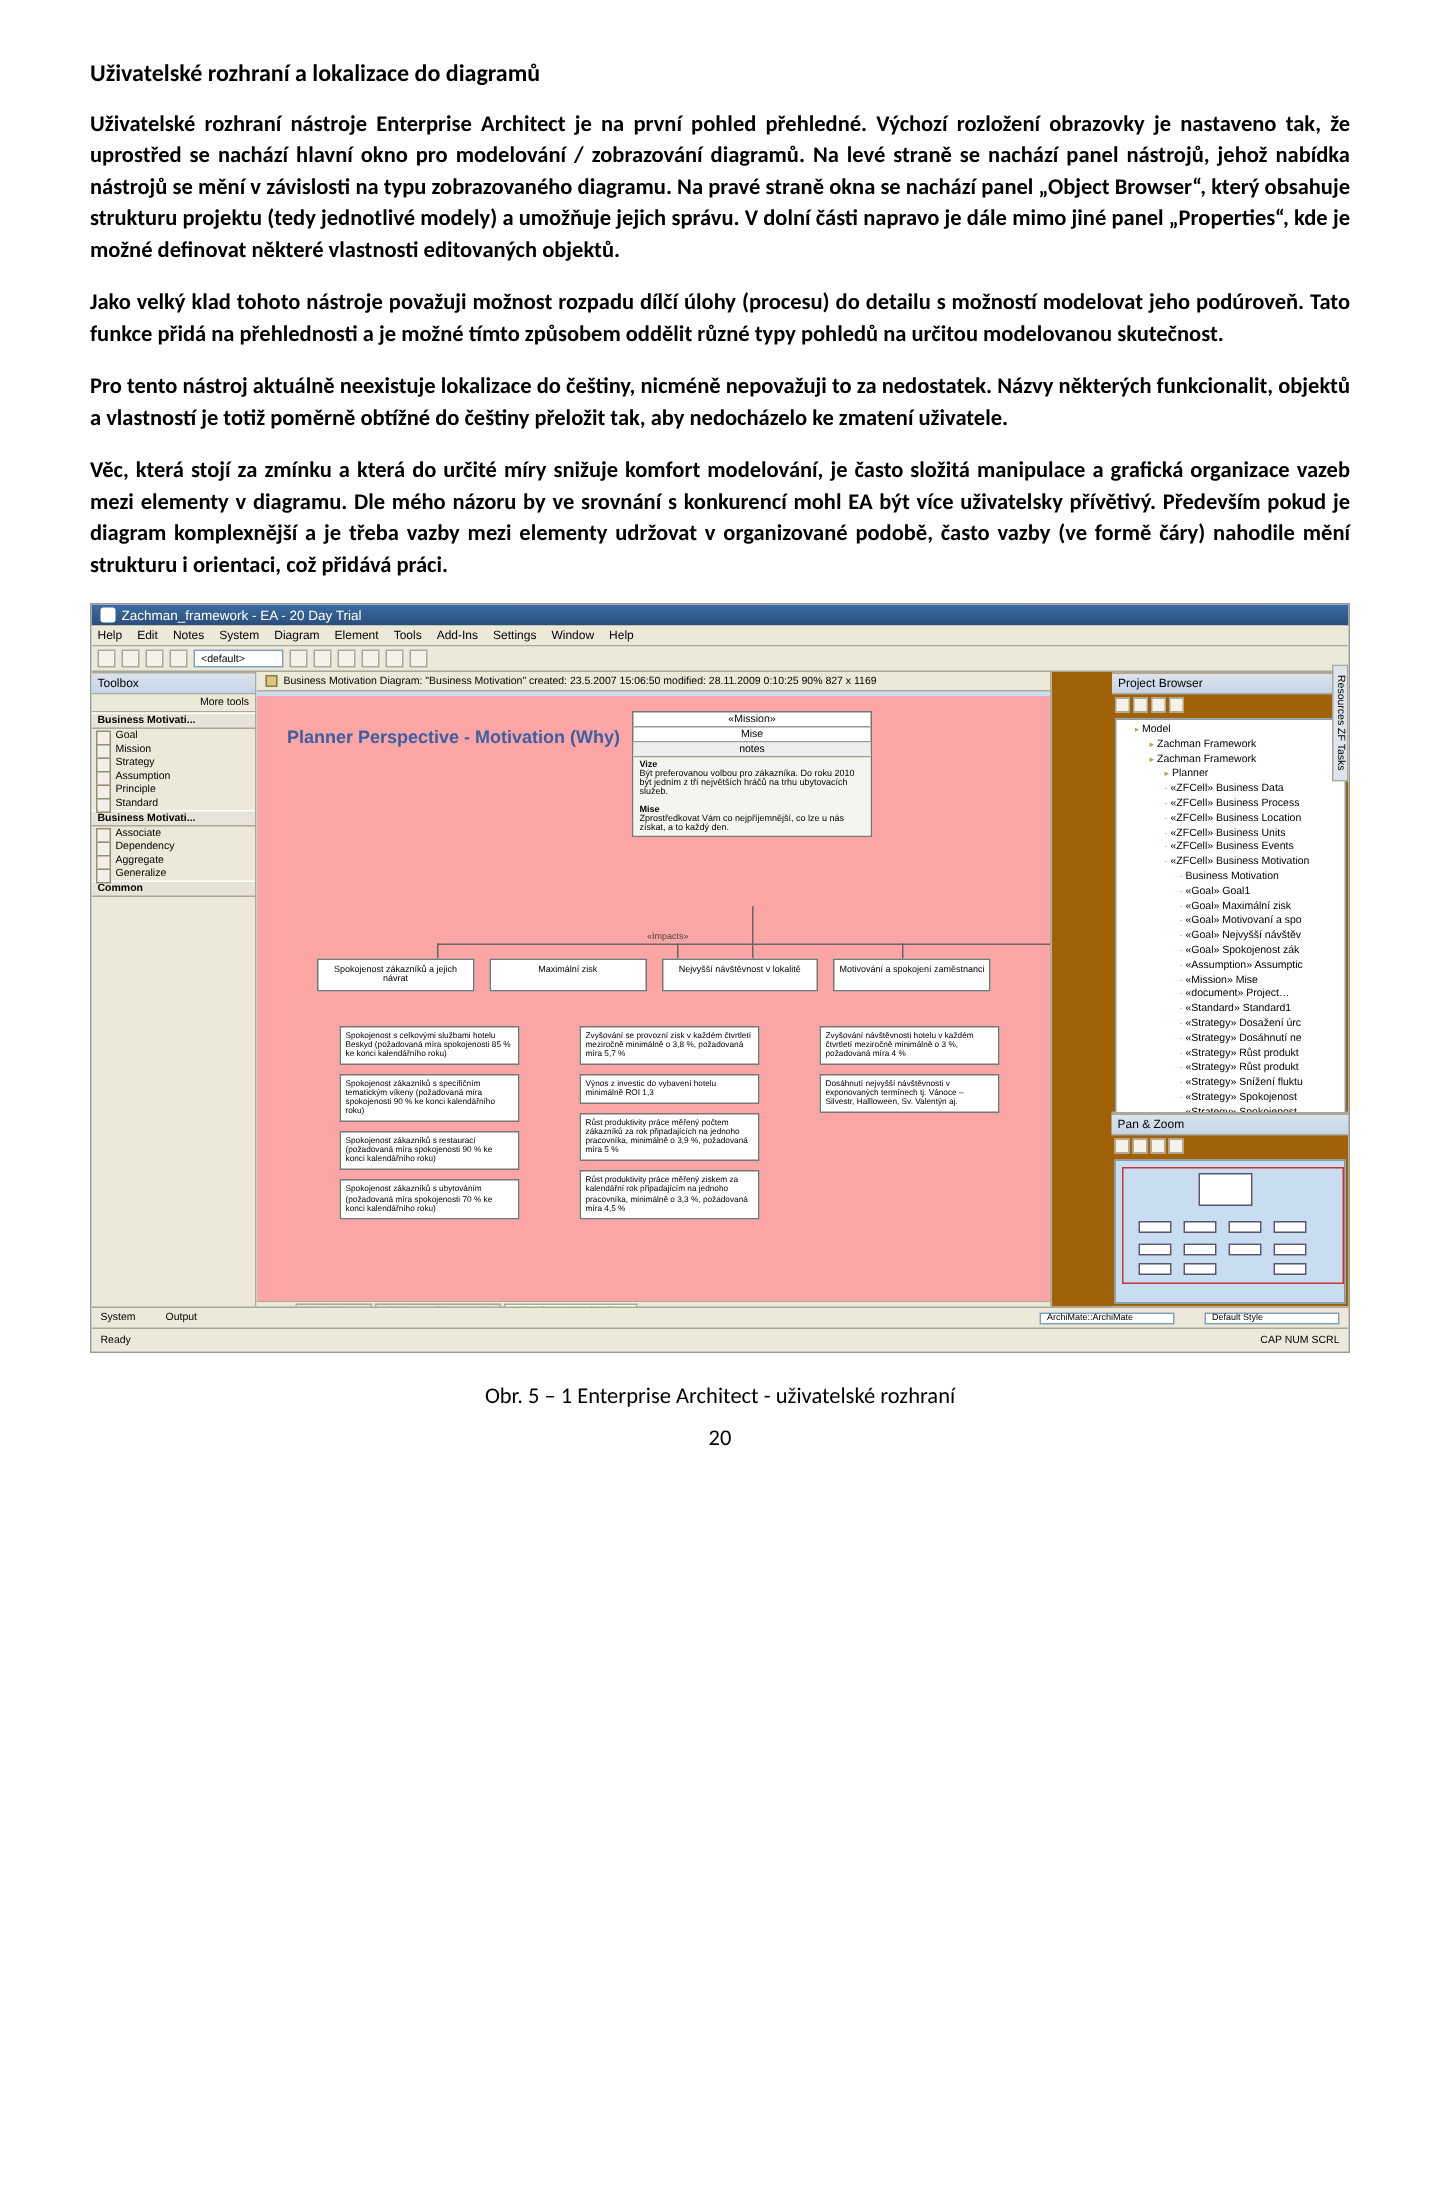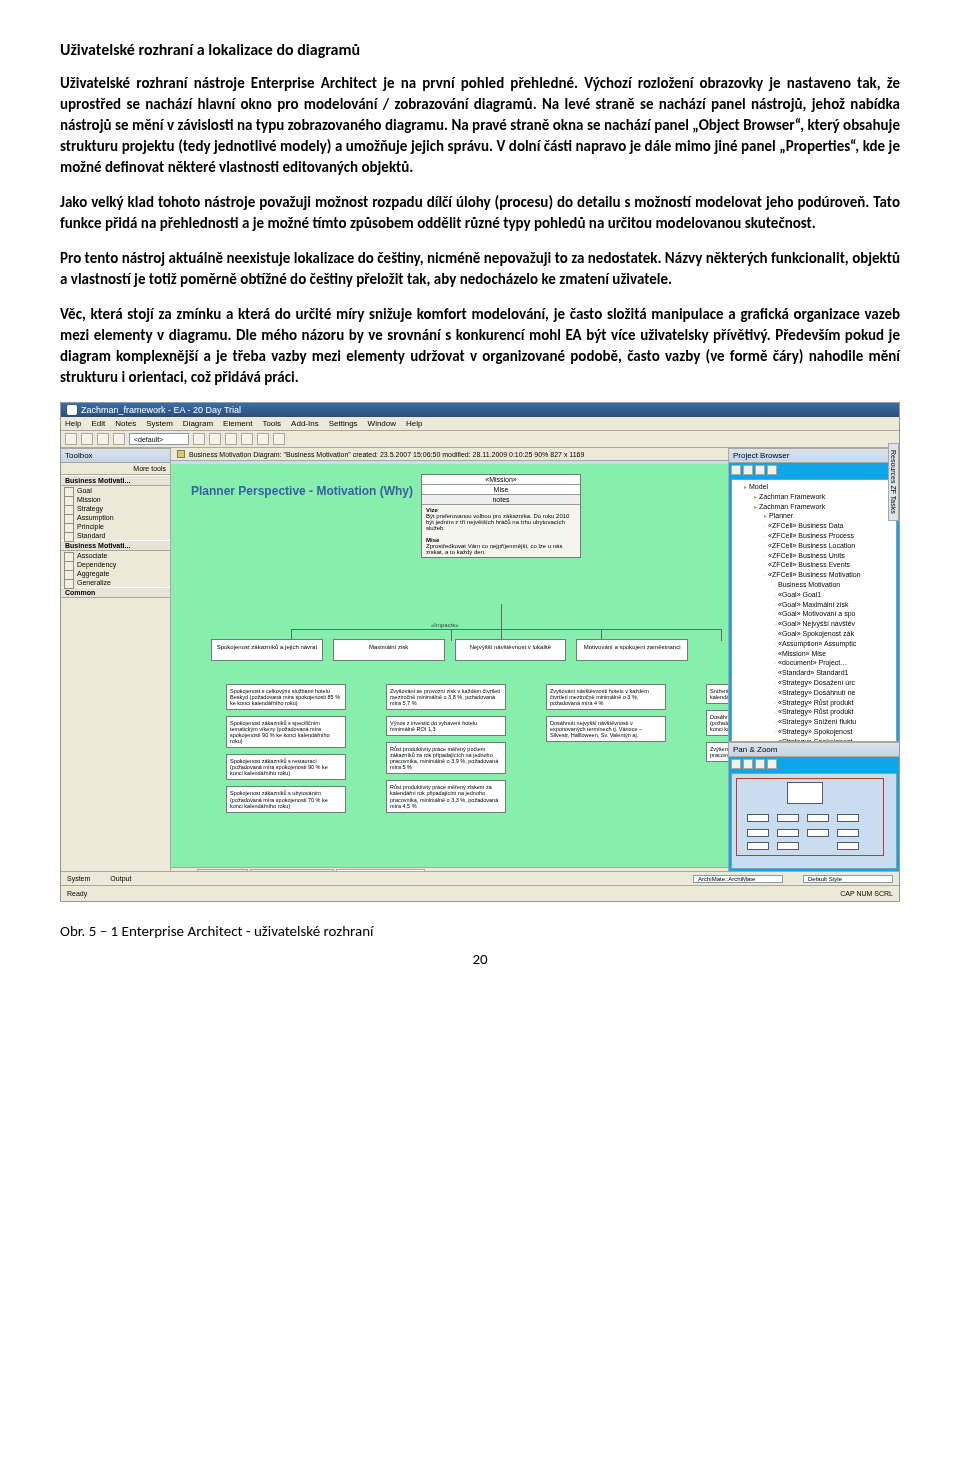--- a/index.html
+++ b/index.html
@@ -117,21 +117,21 @@
     font-size:7px;
     padding:2px 6px;
     display:flex;
     align-items:center;
     gap:4px;
   }
   .canvas-tabbar .ctab-icon { width:8px;height:8px;background:#d9c77d;border:1px solid #8b7d3f; }
   .canvas {
     position:absolute;
     top:16px; left:0; right:0; bottom:14px;
-    background:#86efac;
+    background:#fca5a5;
     overflow:auto;
   }
   .planner-title {
     position:absolute;
     top:20px; left:20px;
     color:#3a5fa3;
     font-size:12px;
     font-weight:bold;
   }
   .mission-box {
@@ -194,24 +194,25 @@
   .canvas-bottom-tabs .bt {
     padding:1px 8px;
     border:1px solid #aca899;
     background:#ece9d8;
   }
   .canvas-bottom-tabs .bt.active {
     background:#fff;
     font-weight:bold;
   }
   .right-col {
-    width: 170px;
-    background:#0ea5e9;
+    width: 198px;
+    background:#a16207;
     display:flex;
     flex-direction:column;
+    padding-left:40px;
   }
   .browser { flex:1; overflow:auto; }
   .browser .tree {
     background:#fff;
     font-size:7px;
     padding:2px;
     height:280px;
     overflow:auto;
     border:1px solid #7f9db9;
     margin:2px;
@@ -264,20 +265,21 @@
     background:#ece9d8;
     border-top:1px solid #aca899;
     font-size:7px;
     display:flex;
     align-items:center;
     padding:0 6px;
     gap:20px;
   }
   .output-bar .sel { background:#fff; border:1px solid #7f9db9; padding:0 4px; font-size:6px; min-width:90px; }
   .caption {
+    text-align:center;
     font-size:15px;
     margin-top:20px;
     margin-bottom:10px;
   }
   .pagenum {
     text-align:center;
     font-size:15px;
     margin-top:10px;
   }
   

